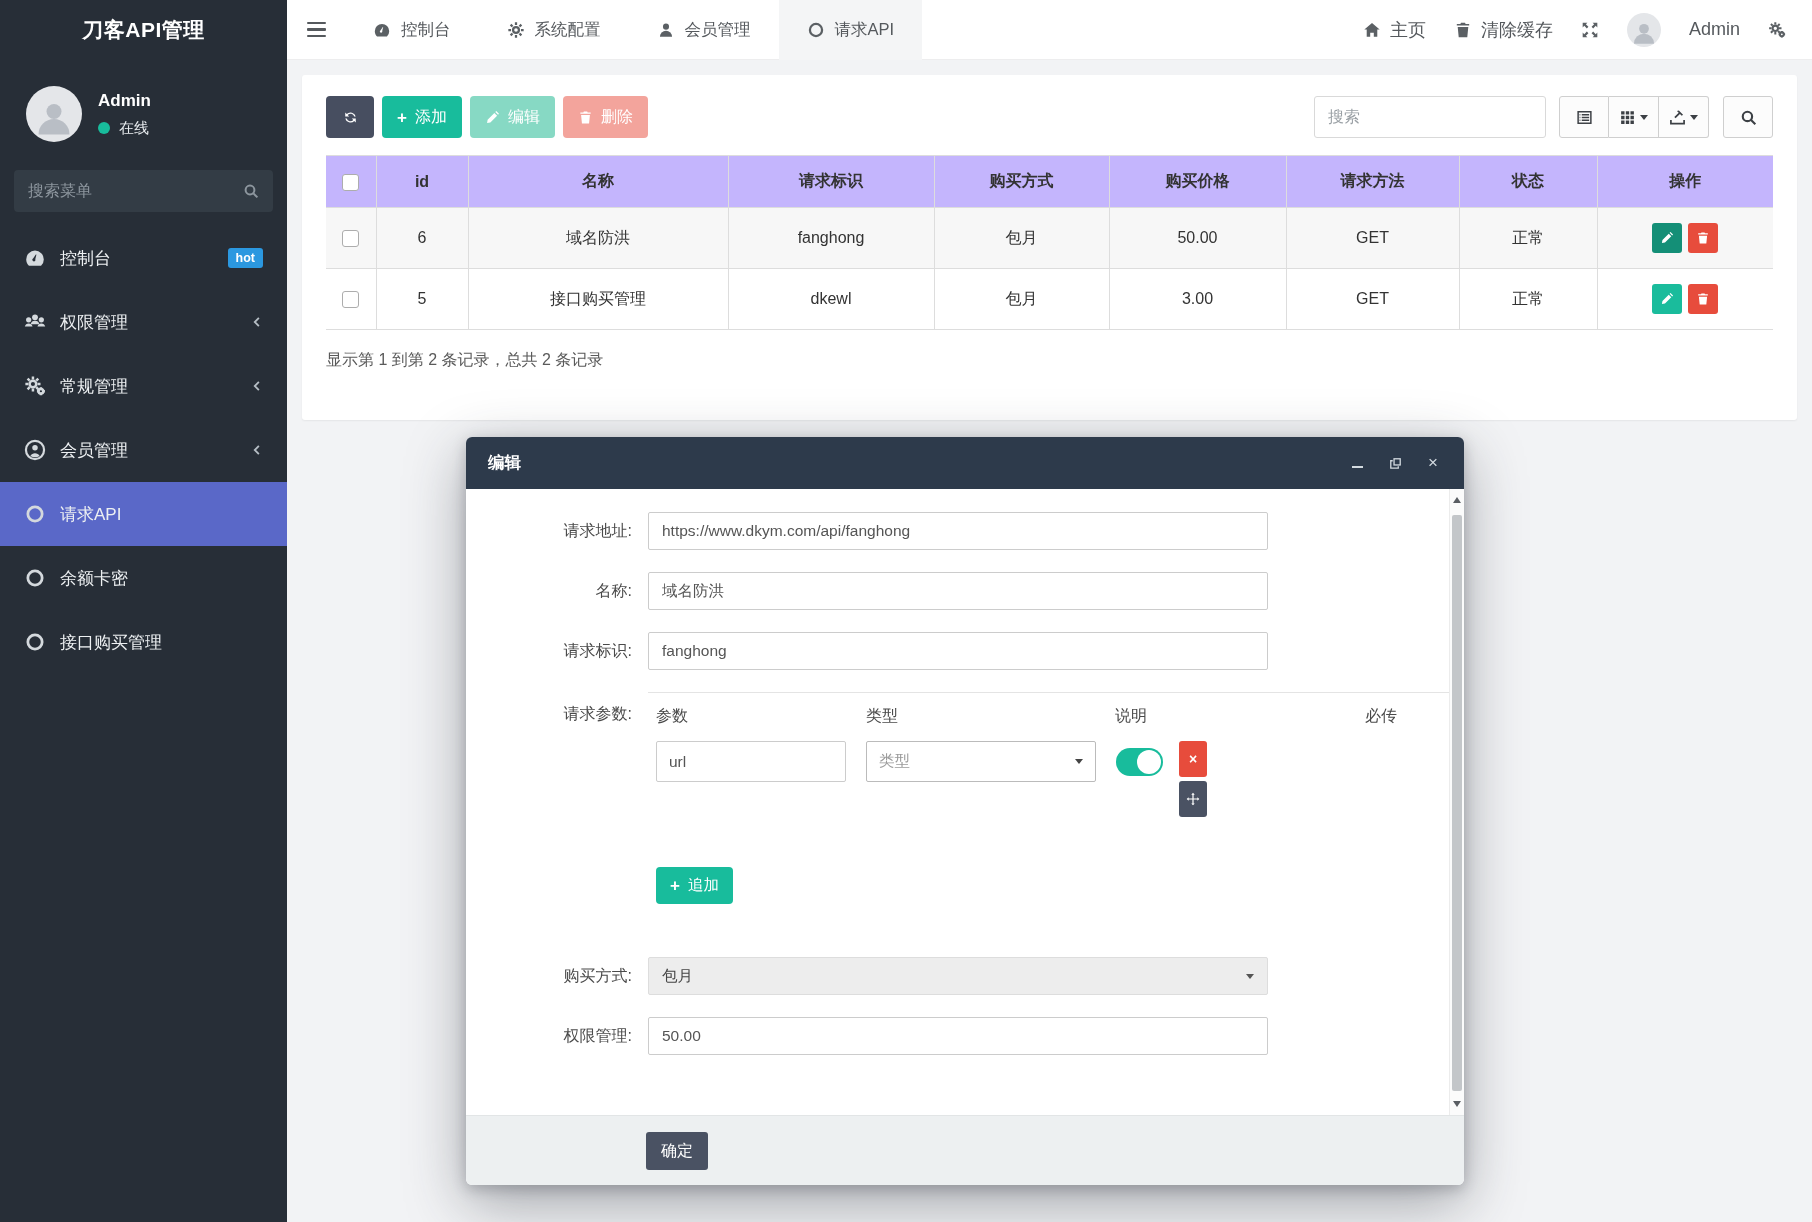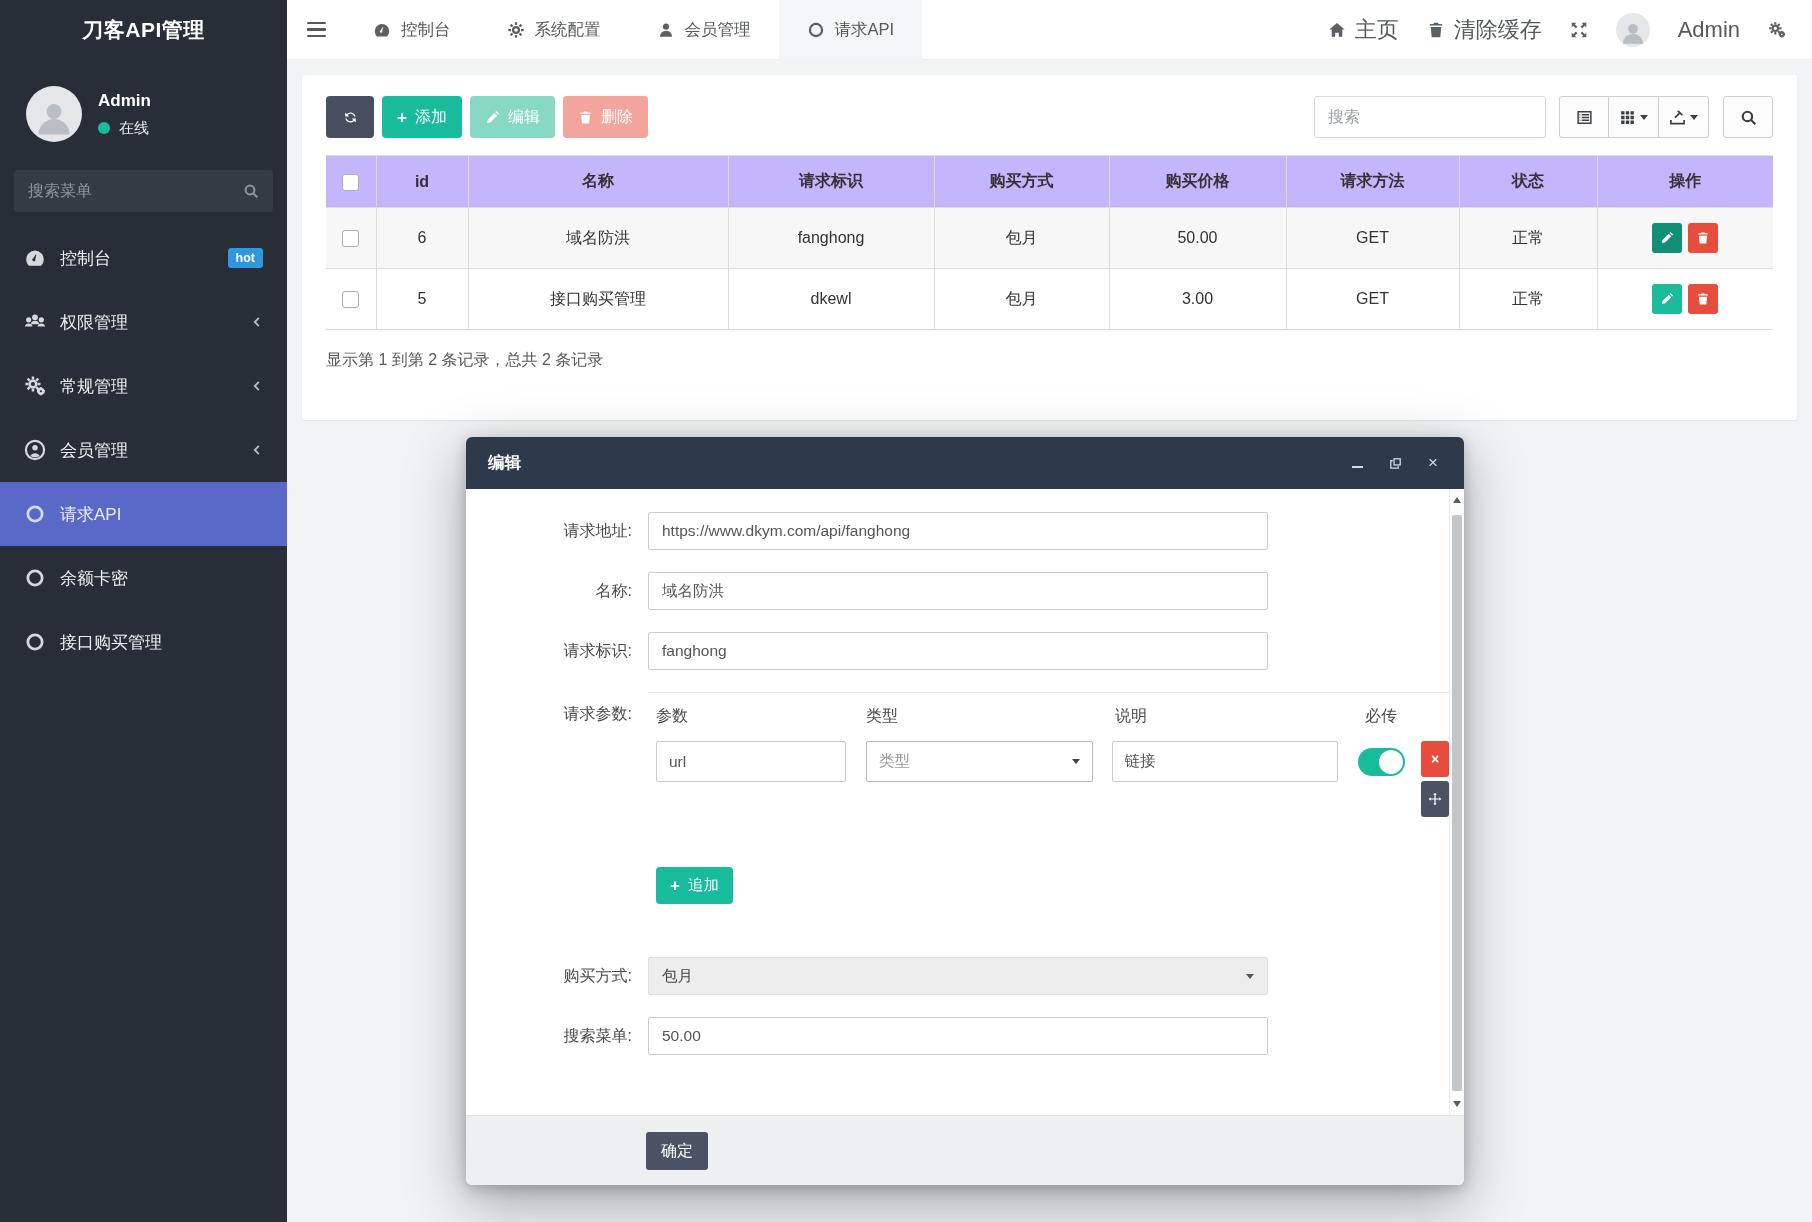--- a/index.html
+++ b/index.html
@@ -31,21 +31,21 @@
   
   .topnav { position:absolute; left:287px; top:0; right:0; height:60px; background:#fff; display:flex; align-items:center; border-bottom:1px solid #ededee; z-index:1; }
   .hamburger { width:58px; height:60px; display:flex; flex-direction:column; align-items:center; justify-content:center; gap:4px; cursor:pointer; }
   .hamburger i { display:block; width:19px; height:2.5px; background:#55595d; border-radius:1px; }
   .tabs { display:flex; height:60px; }
   .tab { display:flex; align-items:center; gap:10px; padding:0 28px; font-size:16.5px; color:#55595d; cursor:pointer; }
   .tab .tico { width:18px; height:18px; color:#5b6064; }
   .tab .tico svg { width:100%; height:100%; }
   .tab.active { background:#f4f5f6; }
   .nav-right { margin-left:auto; display:flex; align-items:center; gap:28px; padding-right:26px; }
-  .nav-link { display:flex; align-items:center; gap:9px; color:#55595d; font-size:22px; cursor:pointer; }
+  .nav-link { display:flex; align-items:center; gap:9px; color:#55595d; font-size:18px; cursor:pointer; }
   .nav-link .tico { width:18px; height:18px; color:#5b6064; }
   .nav-link .tico svg { width:100%; height:100%; }
   .avatar-sm { width:34px; height:34px; border-radius:50%; background:#e4e6e9; overflow:hidden; display:flex; justify-content:center; }
   .avatar-sm svg { width:26px; height:26px; color:#b9bec5; margin-top:7px; }
 
   
   .card { position:absolute; left:302px; top:75px; width:1495px; height:345px; background:#fff; border-radius:3px; box-shadow:0 1px 2px rgba(0,0,0,.06); padding:21px 24px; }
   .toolbar { display:flex; align-items:center; margin-bottom:17px; }
   .btn { height:42px; border:none; border-radius:4px; display:flex; align-items:center; gap:8px; font-size:16px; color:#fff; padding:0 15px; cursor:pointer; font-family:inherit; }
   .btn svg { width:15px; height:15px; }
@@ -498,21 +498,20 @@
           <span class="ph-type">类型</span>
           <span class="ph-desc">说明</span>
           <span class="ph-req">必传</span>
         </div>
         <div class="prow">
           <input class="pinput" value="url" style="">
           <div class="pselect">
             <span>类型</span>
             <span class="caret"></span>
           </div>
-          <input class="pdesc" value="链接" style="">
           <div class="switch">
               <span class="knob"></span>
             </div>
           <div class="pbtncol">
             <button class="sqbtn sq-del">
                 <span>×</span>
               </button>
             <button class="sqbtn sq-move">
                 <svg viewBox="0 0 16 16" fill="currentColor">
                   <path d="M8 .8 6 3h4zM8 15.2 10 13H6zM.8 8 3 10V6zM15.2 8 13 6v4zM7.3 3h1.4v10H7.3zM3 7.3h10v1.4H3z"></path>
@@ -530,21 +529,21 @@
     </div>
 
     <div class="frow">
       <label class="flabel">购买方式:</label>
       <div class="fselect">
         <span>包月</span>
         <span class="caret"></span>
       </div>
     </div>
     <div class="frow">
-      <label class="flabel">搜索菜单:</label>
+      <label class="flabel">权限管理:</label>
       <input class="finput" value="50.00" style="">
     </div>
   </div>
 
   <div class="mscroll">
     <div class="sarrow up">
         <span class="tri-up"></span>
       </div>
     <div class="thumb"></div>
     <div class="sarrow down">

